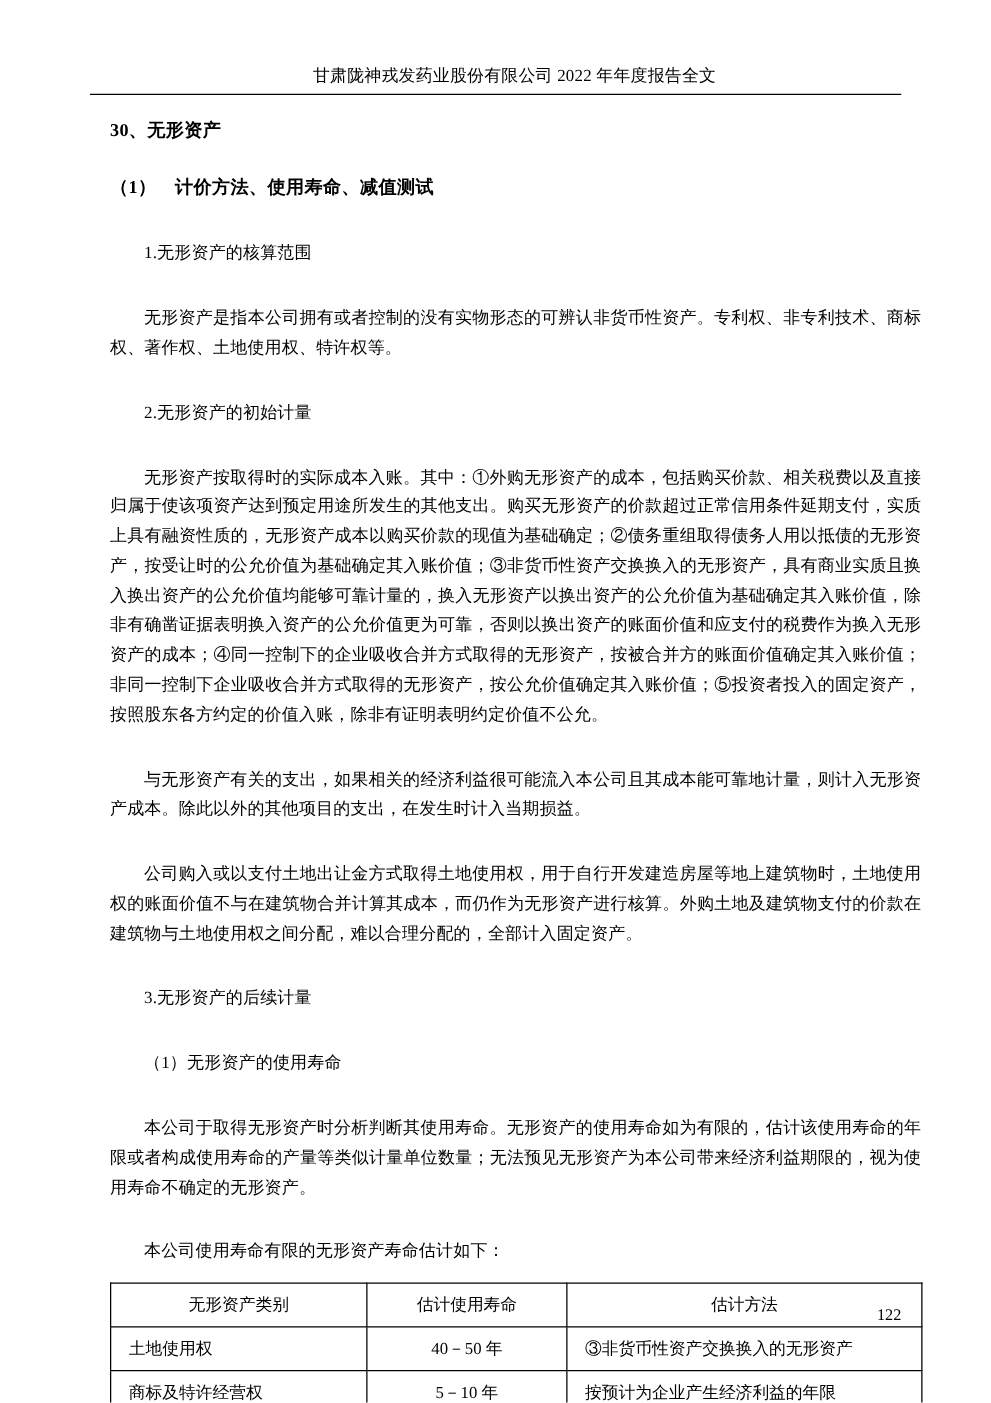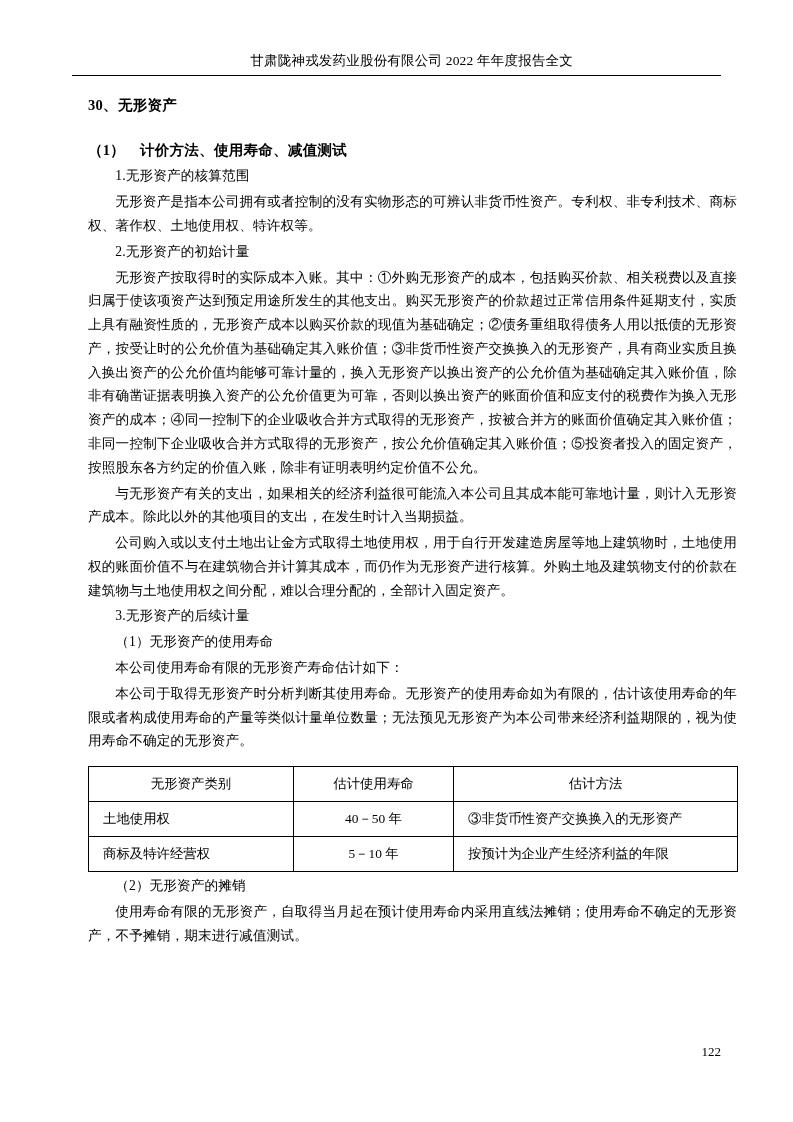--- a/index.html
+++ b/index.html
@@ -55,21 +55,21 @@
   h2.sub-title {
     font-size: 14.5px;
     font-weight: bold;
     margin: 22px 0 0 0;
     line-height: 1.6;
     letter-spacing: 0.3px;
   }
   p.para {
     font-size: 13.6px;
     line-height: 1.75;
-    margin: 2px 0 0 0;
+    margin: 28px 0 0 0;
     text-align: justify;
     text-justify: inter-ideograph;
     text-indent: 2em;
     letter-spacing: 0.15px;
   }
   table.asset-table {
     margin-top: 13px;
     border-collapse: collapse;
     width: 649px;
     table-layout: fixed;
@@ -127,22 +127,22 @@
     <h2 class="sub-title">（1）　计价方法、使用寿命、减值测试</h2>
 
     <p class="para">1.无形资产的核算范围</p>
     <p class="para">无形资产是指本公司拥有或者控制的没有实物形态的可辨认非货币性资产。专利权、非专利技术、商标权、著作权、土地使用权、特许权等。</p>
     <p class="para">2.无形资产的初始计量</p>
     <p class="para">无形资产按取得时的实际成本入账。其中：①外购无形资产的成本，包括购买价款、相关税费以及直接归属于使该项资产达到预定用途所发生的其他支出。购买无形资产的价款超过正常信用条件延期支付，实质上具有融资性质的，无形资产成本以购买价款的现值为基础确定；②债务重组取得债务人用以抵债的无形资产，按受让时的公允价值为基础确定其入账价值；③非货币性资产交换换入的无形资产，具有商业实质且换入换出资产的公允价值均能够可靠计量的，换入无形资产以换出资产的公允价值为基础确定其入账价值，除非有确凿证据表明换入资产的公允价值更为可靠，否则以换出资产的账面价值和应支付的税费作为换入无形资产的成本；④同一控制下的企业吸收合并方式取得的无形资产，按被合并方的账面价值确定其入账价值；非同一控制下企业吸收合并方式取得的无形资产，按公允价值确定其入账价值；⑤投资者投入的固定资产，按照股东各方约定的价值入账，除非有证明表明约定价值不公允。</p>
     <p class="para">与无形资产有关的支出，如果相关的经济利益很可能流入本公司且其成本能可靠地计量，则计入无形资产成本。除此以外的其他项目的支出，在发生时计入当期损益。</p>
     <p class="para">公司购入或以支付土地出让金方式取得土地使用权，用于自行开发建造房屋等地上建筑物时，土地使用权的账面价值不与在建筑物合并计算其成本，而仍作为无形资产进行核算。外购土地及建筑物支付的价款在建筑物与土地使用权之间分配，难以合理分配的，全部计入固定资产。</p>
     <p class="para">3.无形资产的后续计量</p>
     <p class="para">（1）无形资产的使用寿命</p>
+    <p class="para">本公司于取得无形资产时分析判断其使用寿命。无形资产的使用寿命如为有限的，估计该使用寿命的年限或者构成使用寿命的产量等类似计量单位数量；无法预见无形资产为本公司带来经济利益期限的，视为使用寿命不确定的无形资产。</p>
     <p class="para">本公司使用寿命有限的无形资产寿命估计如下：</p>
-    <p class="para">本公司于取得无形资产时分析判断其使用寿命。无形资产的使用寿命如为有限的，估计该使用寿命的年限或者构成使用寿命的产量等类似计量单位数量；无法预见无形资产为本公司带来经济利益期限的，视为使用寿命不确定的无形资产。</p>
 
     <table class="asset-table">
       <colgroup>
         <col class="col0">
         <col class="col1">
         <col class="col2">
       </colgroup>
       <thead>
         <tr>
           <th>无形资产类别</th>

